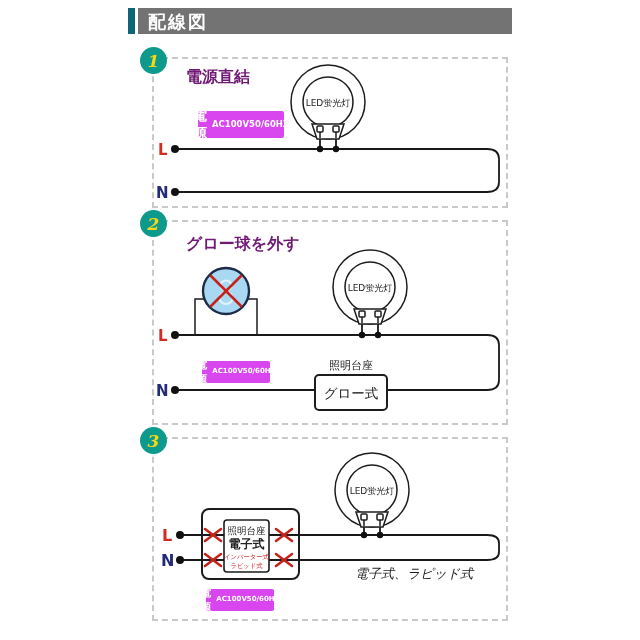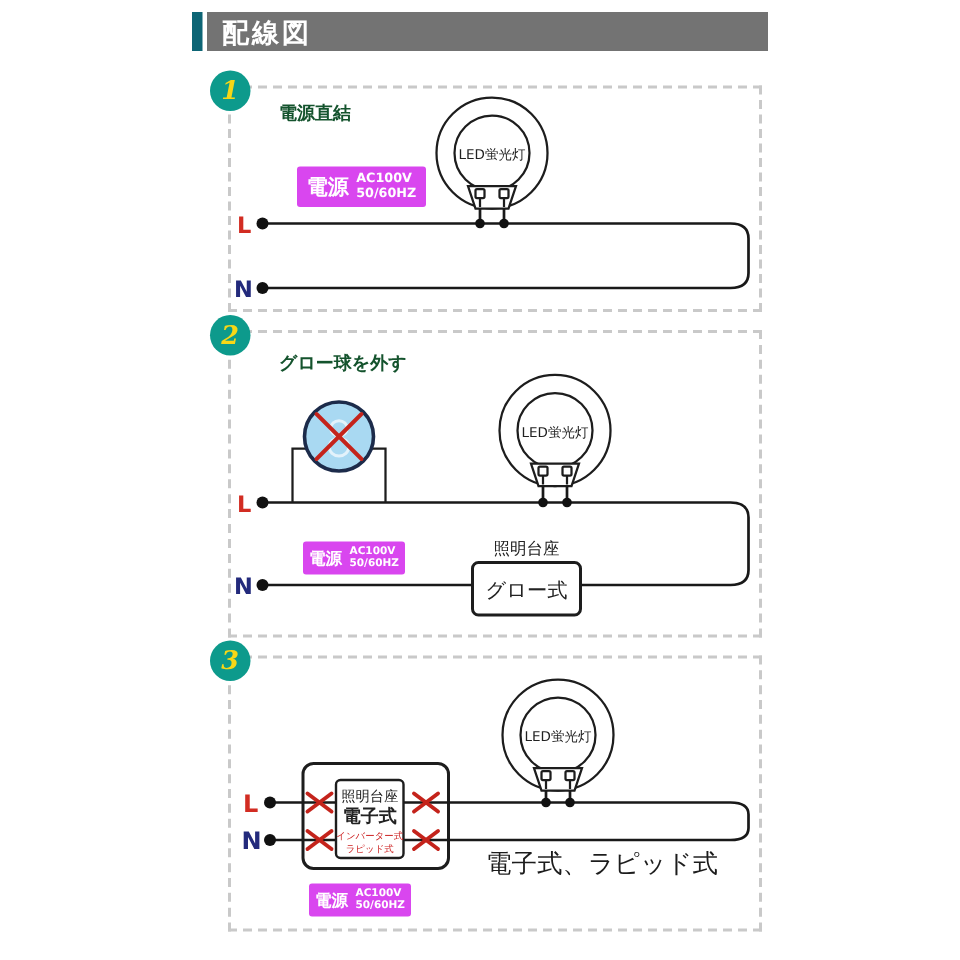--- a/index.html
+++ b/index.html
@@ -12,33 +12,33 @@
   .page-title{color:#fff;font-size:18px;font-weight:bold;letter-spacing:2px;}
   
   .sec{position:absolute;left:152px;width:356px;border:2px dashed #c9c9c9;background:#fff;box-sizing:border-box;}
   .sec1{top:57px;height:151px;}
   .sec2{top:220px;height:205px;}
   .sec3{top:437px;height:184px;}
   .sec svg{position:absolute;left:0;top:0;overflow:visible;}
   .num{position:absolute;left:-14px;top:-12px;width:27px;height:27px;border-radius:50%;
        background:#0d9a8c;color:#f7d716;display:flex;align-items:center;justify-content:center;
        font-family:"DejaVu Serif",serif;font-style:italic;font-weight:bold;font-size:17px;z-index:3;}
-  .heading{position:absolute;font-size:12px;font-weight:600;color:#14532d;z-index:2;}
+  .heading{position:absolute;font-size:16px;font-weight:600;color:#701a75;z-index:2;}
   
   .badge{position:absolute;background:#d946ef;color:#fff;display:flex;align-items:center;
          justify-content:center;gap:5px;border-radius:2px;z-index:2;}
   .badge .b-label{font-weight:bold;}
-  .badge .b-sub{display:flex;flex-direction:column;font-weight:bold;line-height:1.1;text-align:left;}
+  .badge .b-sub{display:flex;font-weight:bold;line-height:1.1;text-align:left;}
   .badge-lg{width:86px;height:27px;}
   .badge-lg .b-label{font-size:14px;}
   .badge-lg .b-sub{font-size:8.5px;}
   .badge-sm{width:68px;height:22px;}
   .badge-sm .b-label{font-size:11px;}
   .badge-sm .b-sub{font-size:7px;}
-  .note{position:absolute;font-size:17px;line-height:1.4;color:#1c1c1c;z-index:2;}
+  .note{position:absolute;text-align:center;font-size:13px;line-height:1.4;color:#1c1c1c;z-index:2;font-style:italic;}
   
   .wire{fill:none;stroke:#191919;stroke-width:1.8;}
   .thin{fill:none;stroke:#1d1d1d;stroke-width:1.5;}
   .part{fill:#fff;stroke:#1d1d1d;stroke-width:1.5;}
   .dot{fill:#111;}
   .lamp-t{font-size:9px;text-anchor:middle;fill:#222;}
   .lab-l{font-weight:bold;fill:#d22c22;}
   .lab-n{font-weight:bold;fill:#232a7c;}
   .xline{stroke:#c4231b;stroke-width:2.6;stroke-linecap:round;}
 </style>

